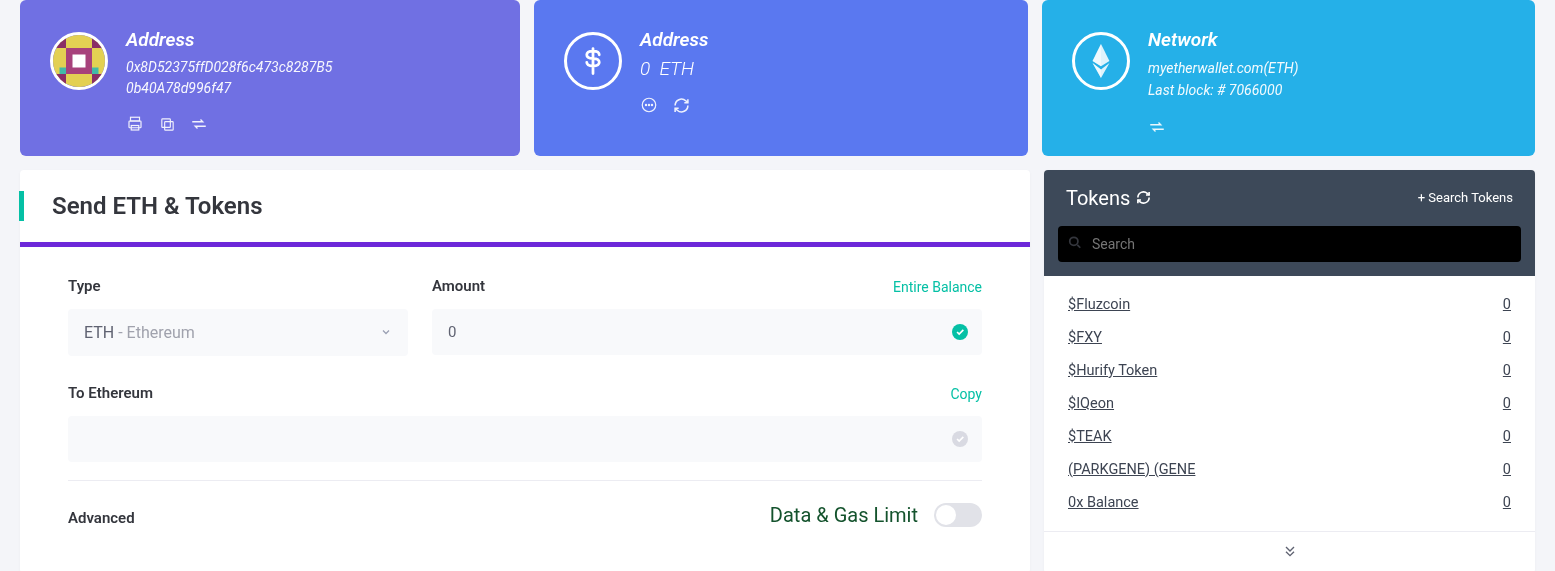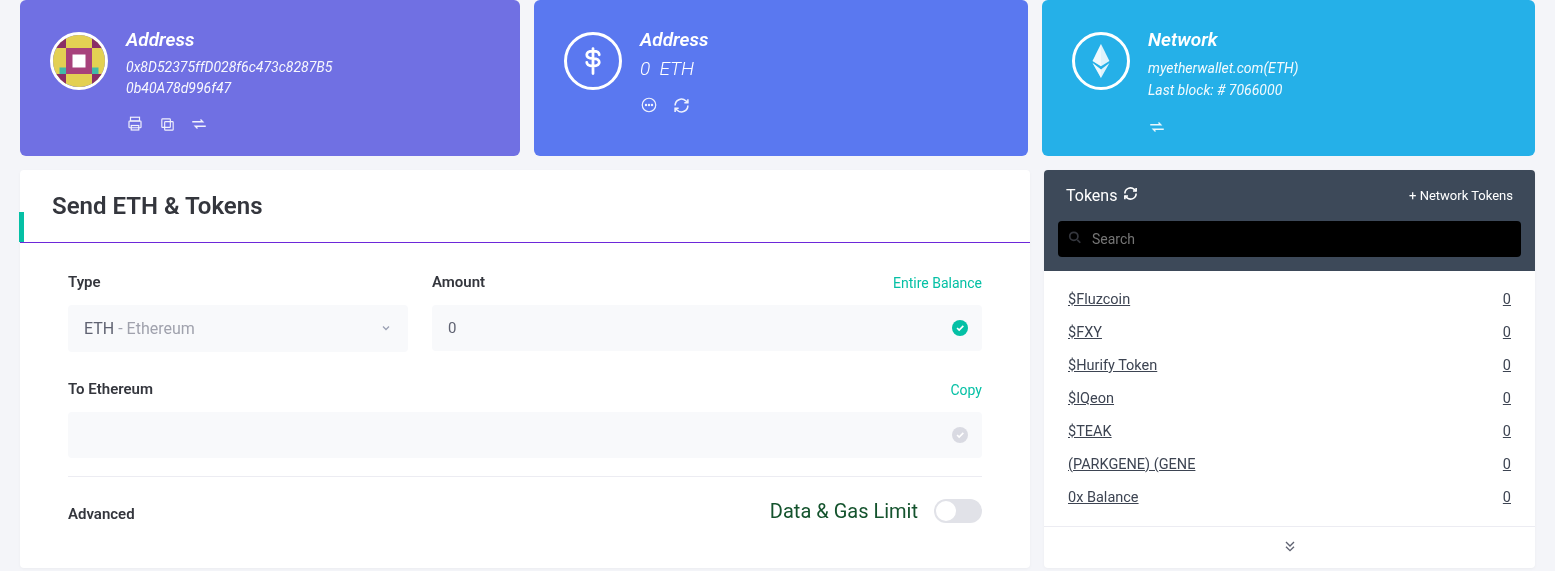--- a/index.html
+++ b/index.html
@@ -11,21 +11,21 @@
   .card-network { background: #25b0e8; flex: 1; }
   .icon-circle { width: 58px; height: 58px; border-radius: 50%; border: 3px solid #fff; display: flex; align-items: center; justify-content: center; flex-shrink: 0; margin-top: 4px; }
   .card-title { font-size: 19px; font-weight: 600; margin-bottom: 6px; }
   .card-address .card-sub { font-size: 14px; line-height: 1.5; opacity: 0.95; }
   .card-balance .card-sub { font-size: 19px; font-weight: 300; }
   .card-network .card-sub { font-size: 14px; line-height: 1.6; opacity: 0.95; }
   .card-icons { display: flex; gap: 14px; margin-top: 16px; }
   .small-icon { width: 18px; height: 18px; display:flex; align-items:center; justify-content:center; cursor:pointer; opacity:0.9;}
   .lower { display: flex; gap: 14px; padding: 14px 20px 0 20px; }
   .send-panel { flex: 0 0 1010px; background: #fff; border-radius: 4px; box-shadow: 0 1px 3px rgba(0,0,0,0.04);}
-  .send-title-wrap { display:flex; align-items:flex-end; border-bottom:1px solid #6d28d9; }
+  .send-title-wrap { display:flex; align-items:center; border-bottom:5px solid #6d28d9; }
   .accent-bar { width:5px; height:30px; background:#05c0a5; margin-left:-1px;}
   .send-title { font-size: 24px; font-weight:600; color:#34363d; padding: 22px 28px; }
   .form { padding: 30px 48px; }
   .row { display:flex; gap:24px; margin-bottom:28px; }
   .col-type { flex:0 0 340px; }
   .col-amount { flex:1; }
   .label-row { display:flex; justify-content:space-between; align-items:flex-end; margin-bottom:14px; }
   .label { font-size:15px; font-weight:600; color:#34363d; }
   .link { font-size:14px; color:#05c0a5; cursor:pointer; }
   .select { background:#f8f9fb; border-radius:4px; padding:14px 16px; display:flex; align-items:center; justify-content:space-between; cursor:pointer; color:#a0a2ad;}
@@ -37,21 +37,21 @@
   .row-full { margin-bottom: 18px; }
   .divider { border-top:1px solid #ececf2; margin: 8px 0 22px 0;}
   .advanced-row { display:flex; justify-content:space-between; align-items:flex-end; }
   .toggle-wrap { display:flex; align-items:center; gap:16px; }
   .toggle-label { font-size:20px; color:#14532d;}
   .toggle { width:48px; height:24px; background:#e1e2e8; border-radius:12px; position:relative; cursor:pointer;}
   .toggle-knob { width:20px; height:20px; background:#fff; border-radius:50%; position:absolute; top:2px; left:2px;}
   
   .tokens-panel { flex:1; background:#fff; border-radius:4px; box-shadow: 0 1px 3px rgba(0,0,0,0.04); display:flex; flex-direction:column;}
   .tokens-header { background:#3d4959; color:#fff; padding:16px 22px; display:flex; justify-content:space-between; align-items:center; border-radius:4px 4px 0 0;}
-  .tokens-title { font-size:16px; display:flex; align-items:center; gap:6px;}
+  .tokens-title { font-size:20px; display:flex; align-items:center; gap:6px;}
   .custom-link { font-size:13px; cursor:pointer;}
   .tokens-search-wrap { background:#3d4959; padding:0 14px 14px 14px;}
   .token-search { width:100%; background:#000000; border:none; border-radius:4px; padding:10px 12px 10px 34px; font-size:14px; outline:none; color:#5f6271;}
   .search-container { position:relative; }
   .search-icon-pos { position:absolute; left:10px; top:50%; transform:translateY(-50%); color:#34363d; }
   .token-list { padding: 12px 0; flex:1; overflow-y:auto; position:relative;}
   .token-row { display:flex; justify-content:space-between; padding:8px 24px; font-size:14.5px; color:#3d4452;text-decoration:underline;}
   .expand-bar { border-top:1px solid #ececf2; padding:10px 0; text-align:center; color:#5f6271; cursor:pointer; font-size:18px;}
   .blocky { width:52px; height:52px; border-radius:50%; }
 </style>
@@ -227,21 +227,21 @@
     <div class="tokens-header">
       <span class="tokens-title">
         <span>Tokens</span>
         <span>
           <svg width="15" height="15" viewBox="0 0 24 24" fill="none" stroke="#fff" stroke-width="2.6">
               <path d="M3 12a9 9 0 0 1 15-6.7L21 8M21 12a9 9 0 0 1-15 6.7L3 16"></path>
               <path d="M21 3v5h-5M3 21v-5h5"></path>
             </svg>
         </span>
       </span>
-      <span class="custom-link">+ Network Tokens</span>
+      <span class="custom-link">+ Search Tokens</span>
     </div>
     <div class="tokens-search-wrap">
       <div class="search-container">
         <span class="search-icon-pos">
           <svg width="14" height="14" viewBox="0 0 24 24" fill="none" stroke="#34363d" stroke-width="3">
               <circle cx="10" cy="10" r="7"></circle>
               <path d="M21 21l-5-5"></path>
             </svg>
         </span>
         <input class="token-search" placeholder="Search" style="">

